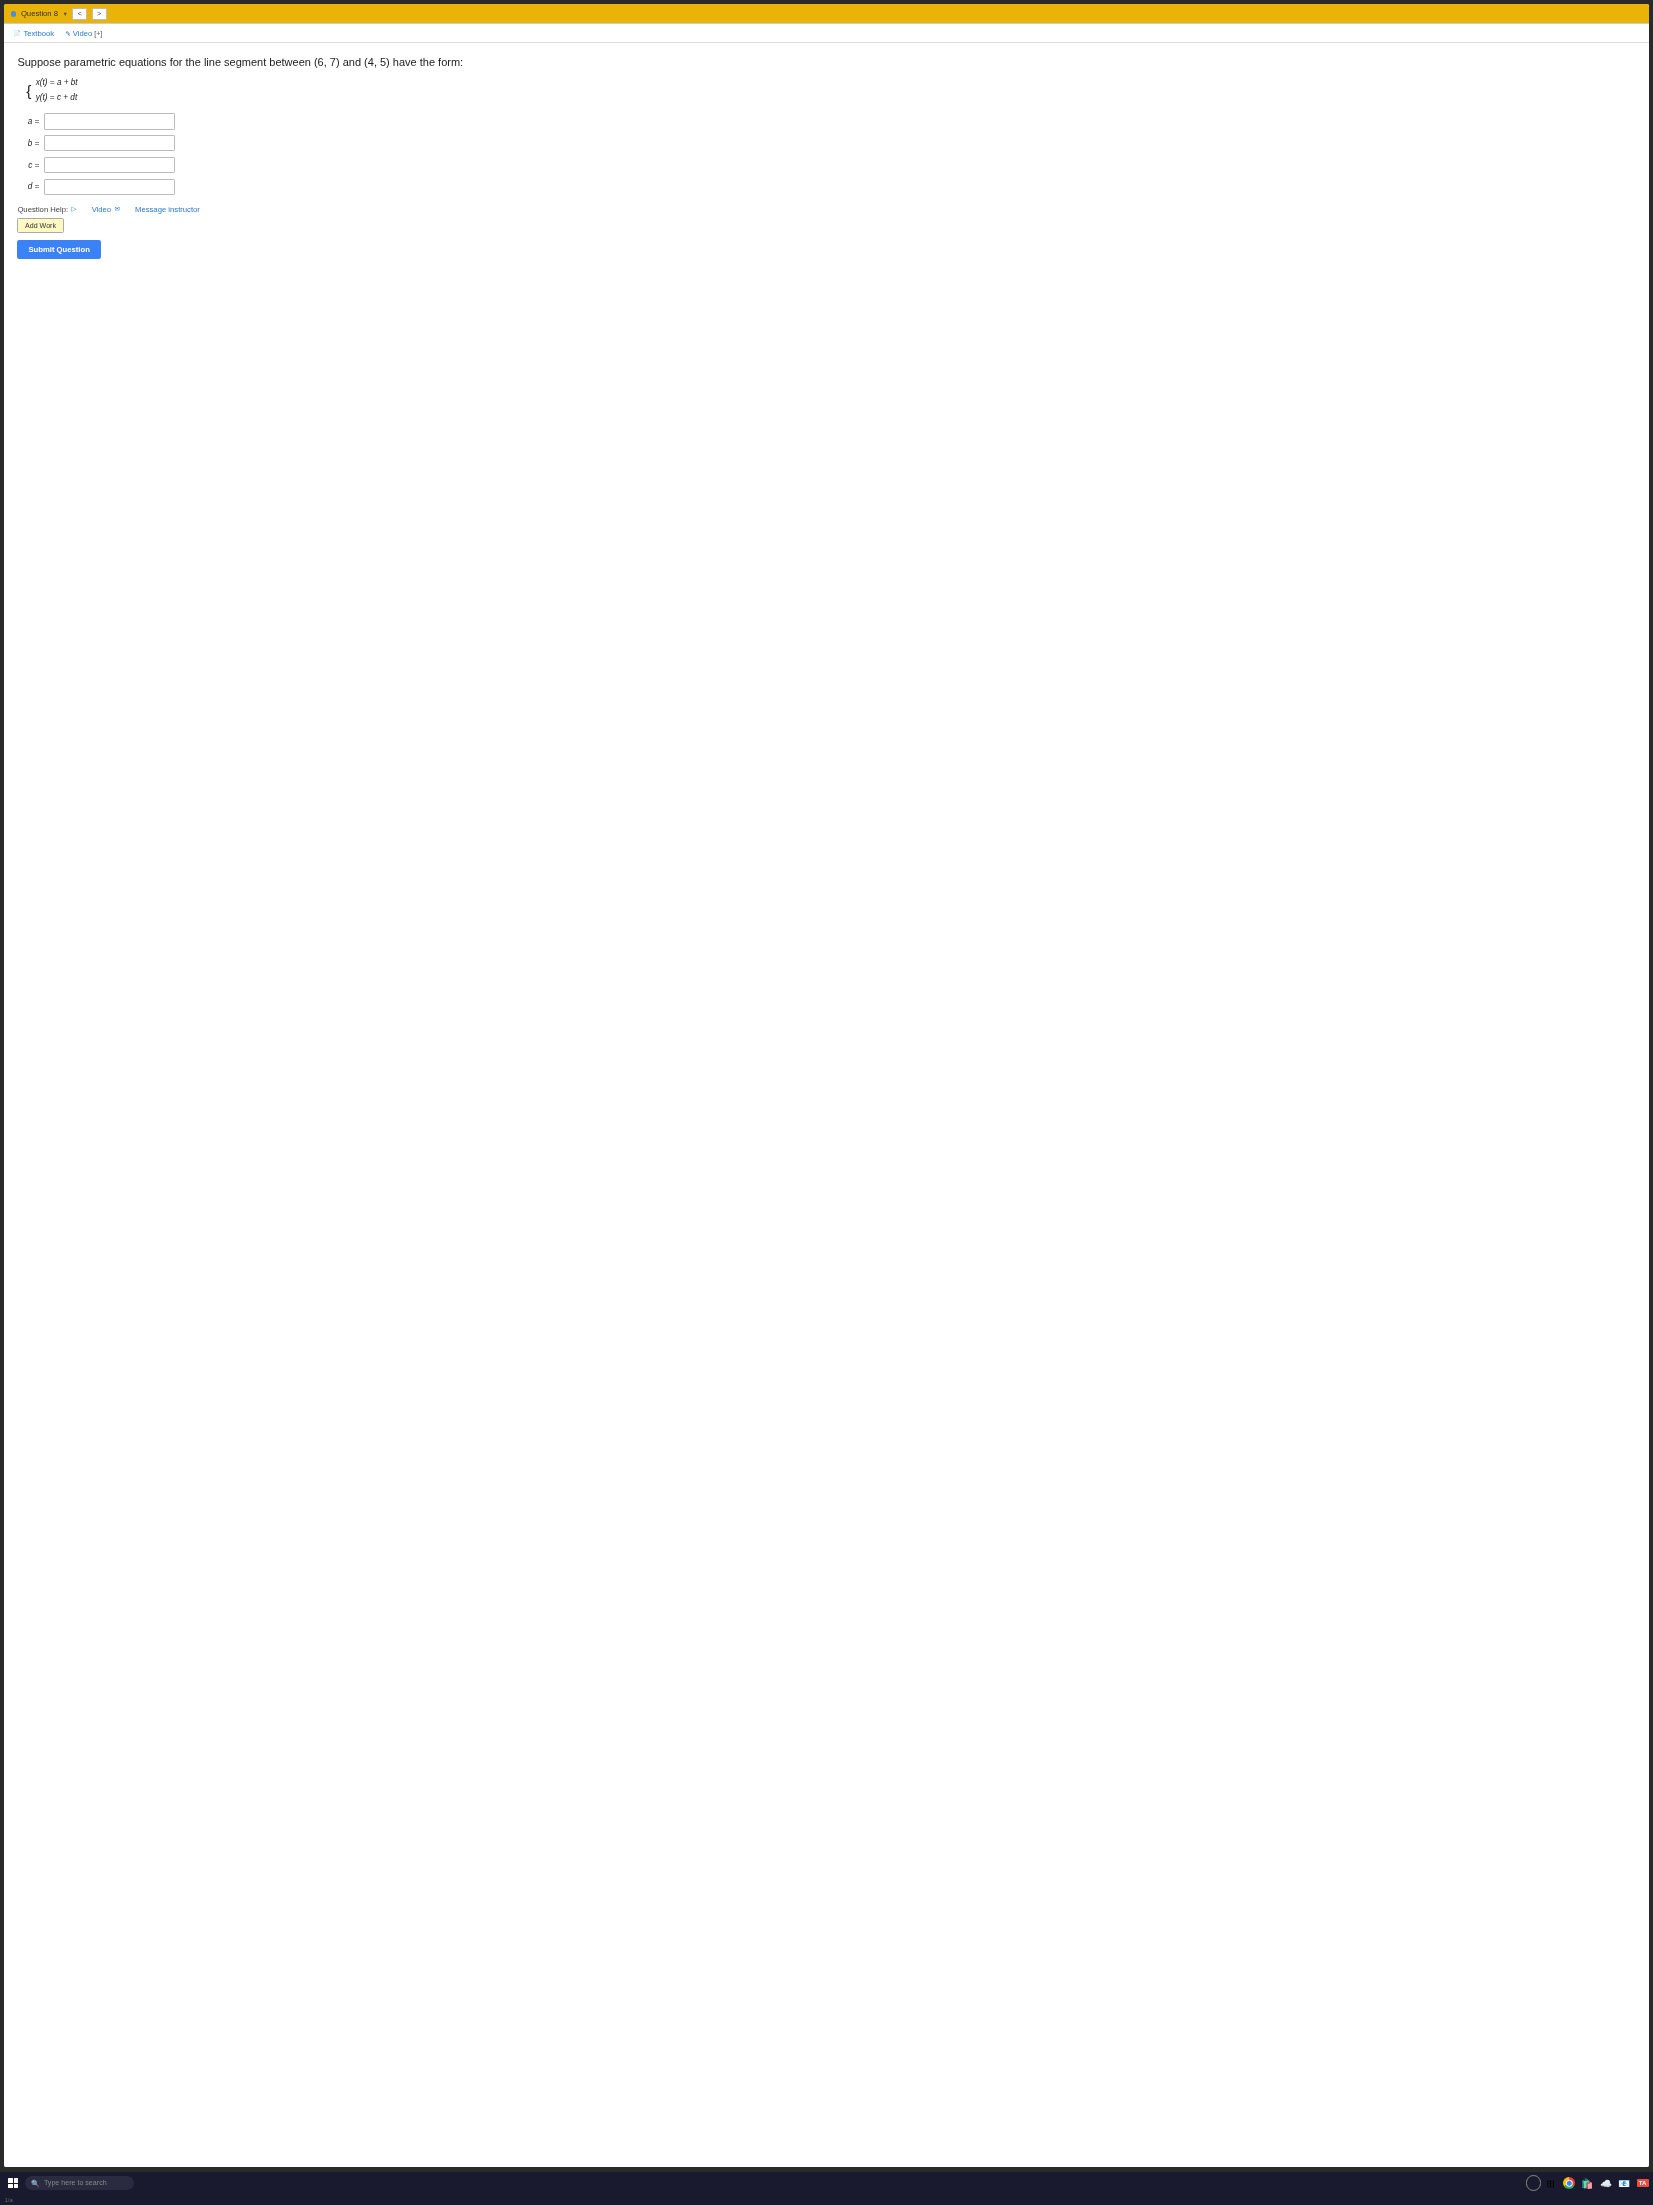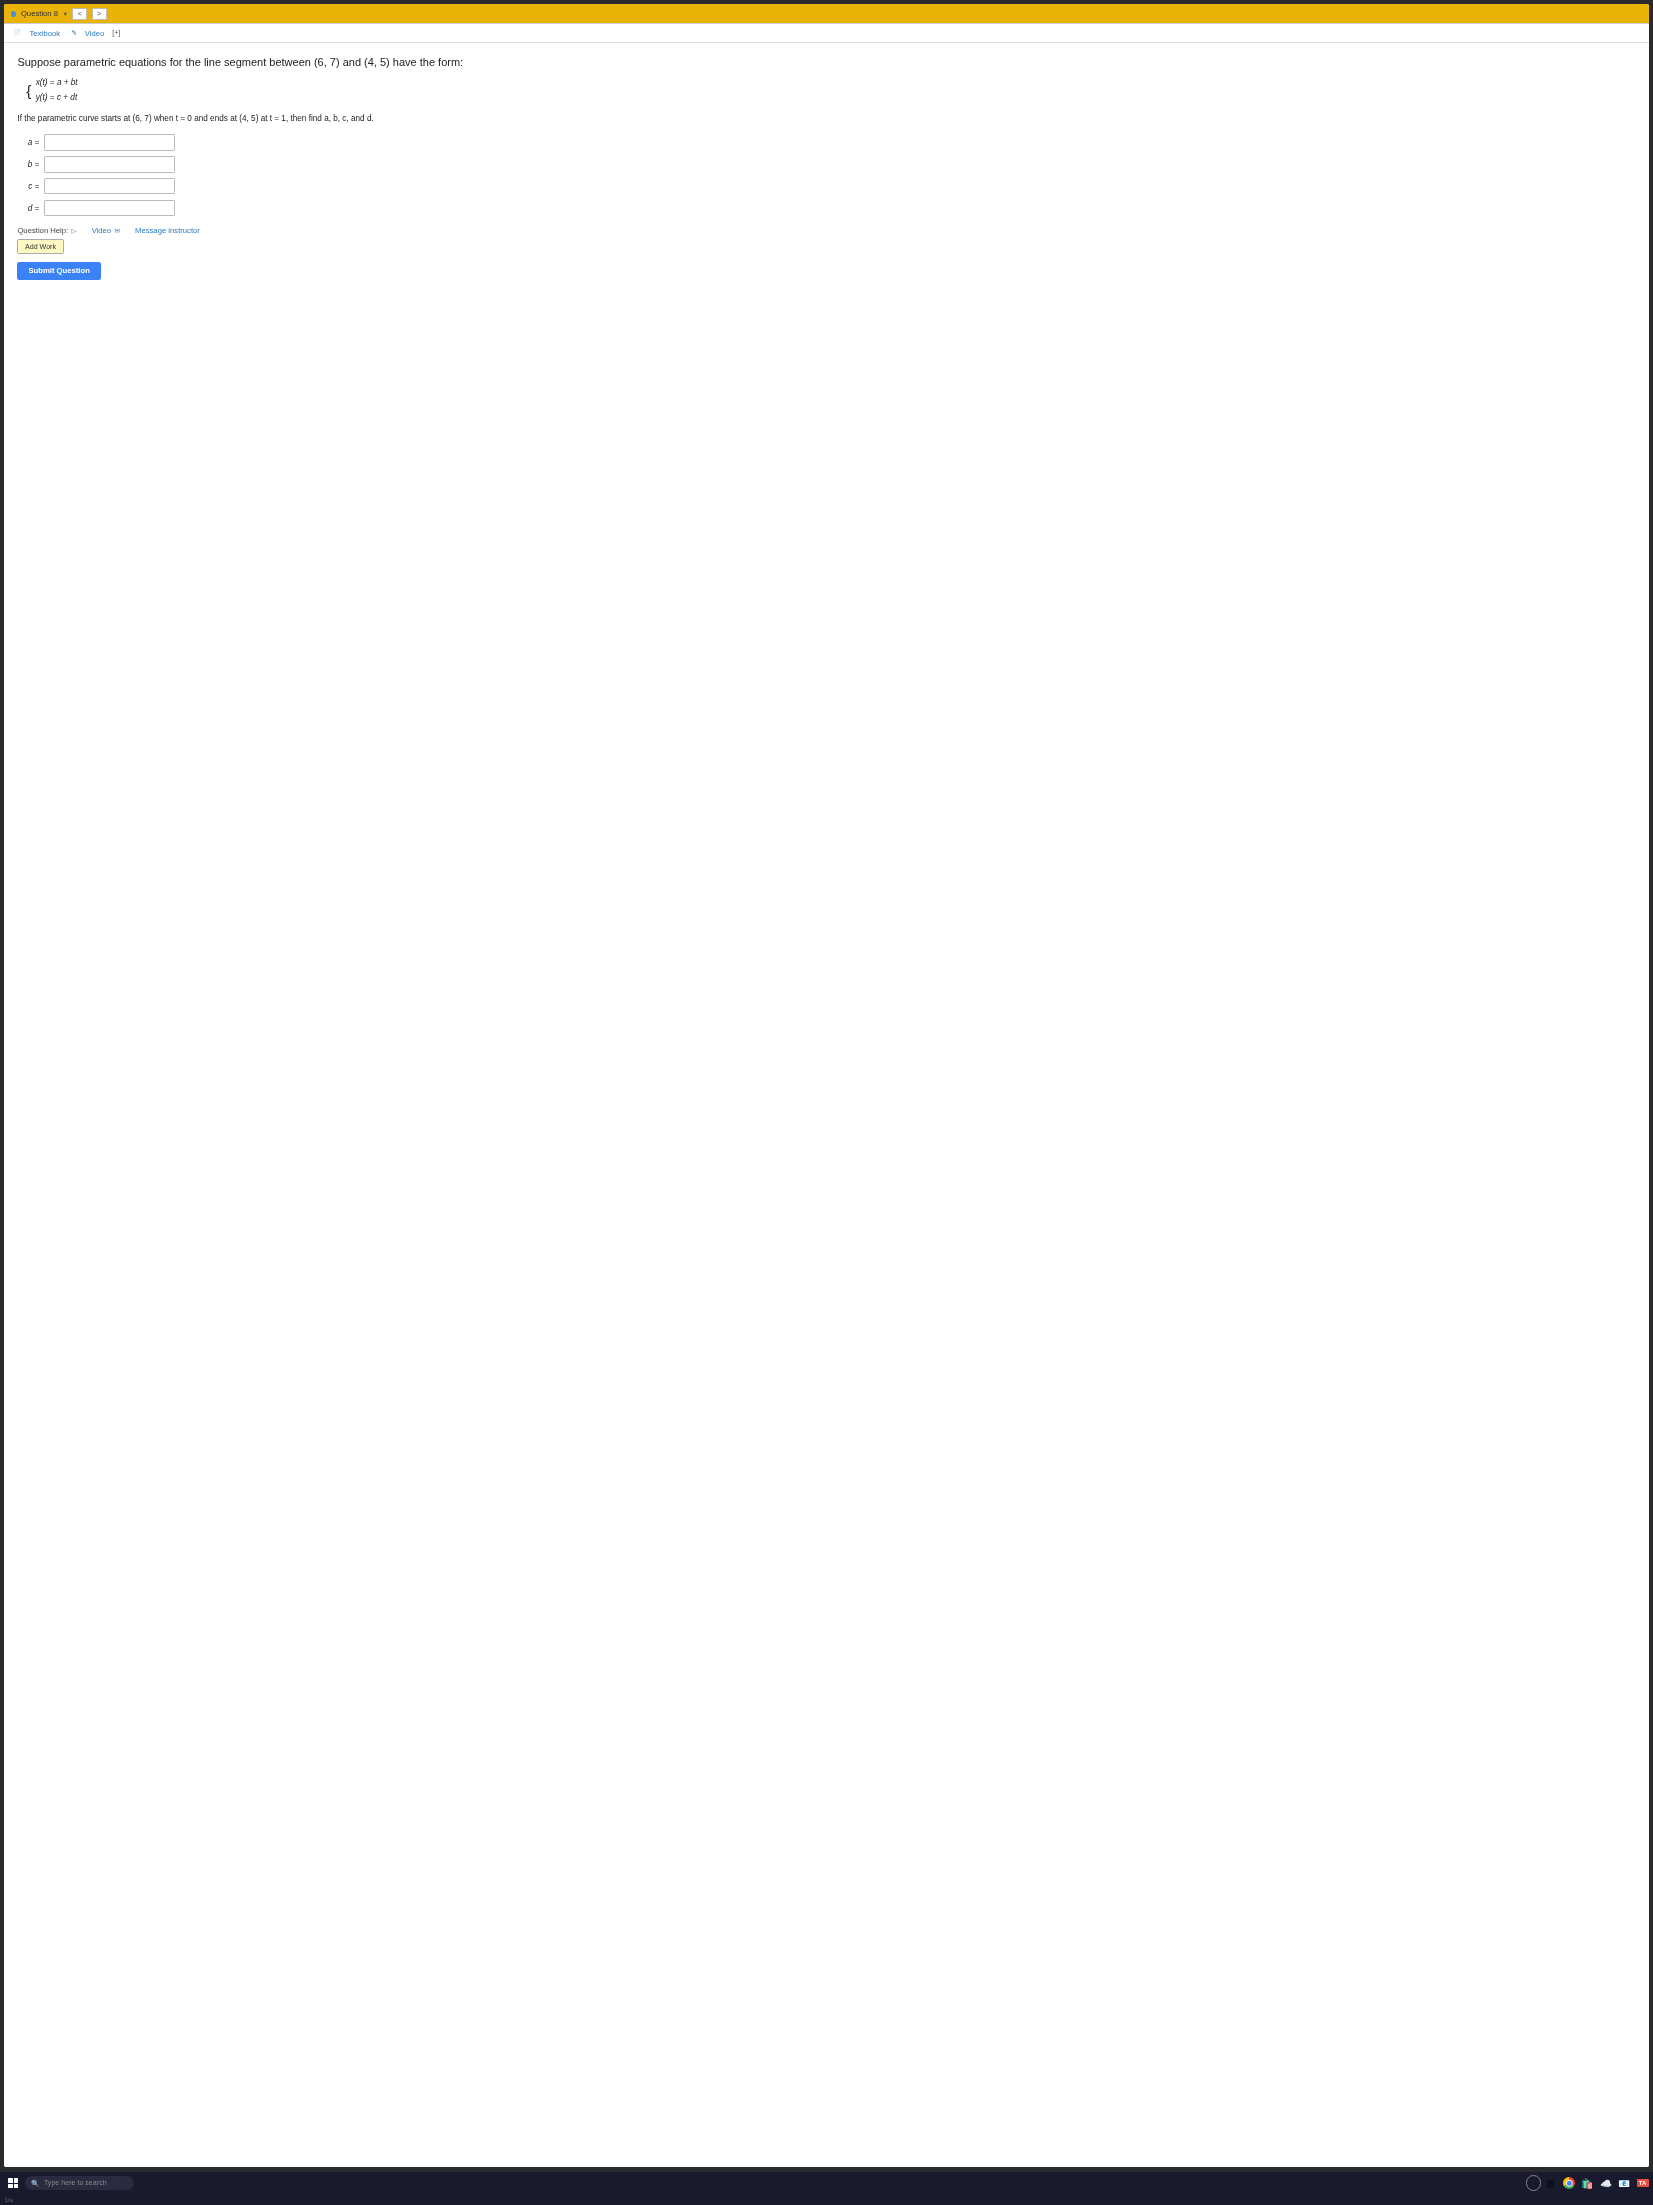--- a/index.html
+++ b/index.html
@@ -72,22 +72,22 @@
       background: #fff;
       border-bottom: 0.5px solid #ddd;
       padding: 4.4px 8.8px;
       display: flex;
       align-items: center;
       gap: 11px;
     }
 
     .tab-item {
       display: flex;
-      align-items: flex-start;
-      gap: 8px;
+      align-items: flex-end;
+      gap: 2px;
       font-size: 7.7px;
       color: #2979c2;
       cursor: pointer;
       text-decoration: none;
     }
 
     .tab-item .tab-icon {
       font-size: 6.6px;
     }
 
@@ -369,21 +369,20 @@
       <p class="question-text">Suppose parametric equations for the line segment between (6, 7) and (4, 5) have the form:</p>
 
       <div class="equation-block">
         <span class="equation-brace">{</span>
         <span class="equation-lines">
           <span class="equation-line italic">x(t) = a + bt</span>
           <span class="equation-line italic">y(t) = c + dt</span>
         </span>
       </div>
 
-      <p class="followup-text">If the parametric curve starts at (6, 7) when t = 0 and ends at (4, 5) at t = 1, then find a, b, c, and d.</p>
 
       
       <div class="input-row">
         <span class="input-label italic">a =</span>
         <input class="answer-input" type="text" value="" style="">
       </div>
 
       
       <div class="input-row">
         <span class="input-label italic">b =</span>

